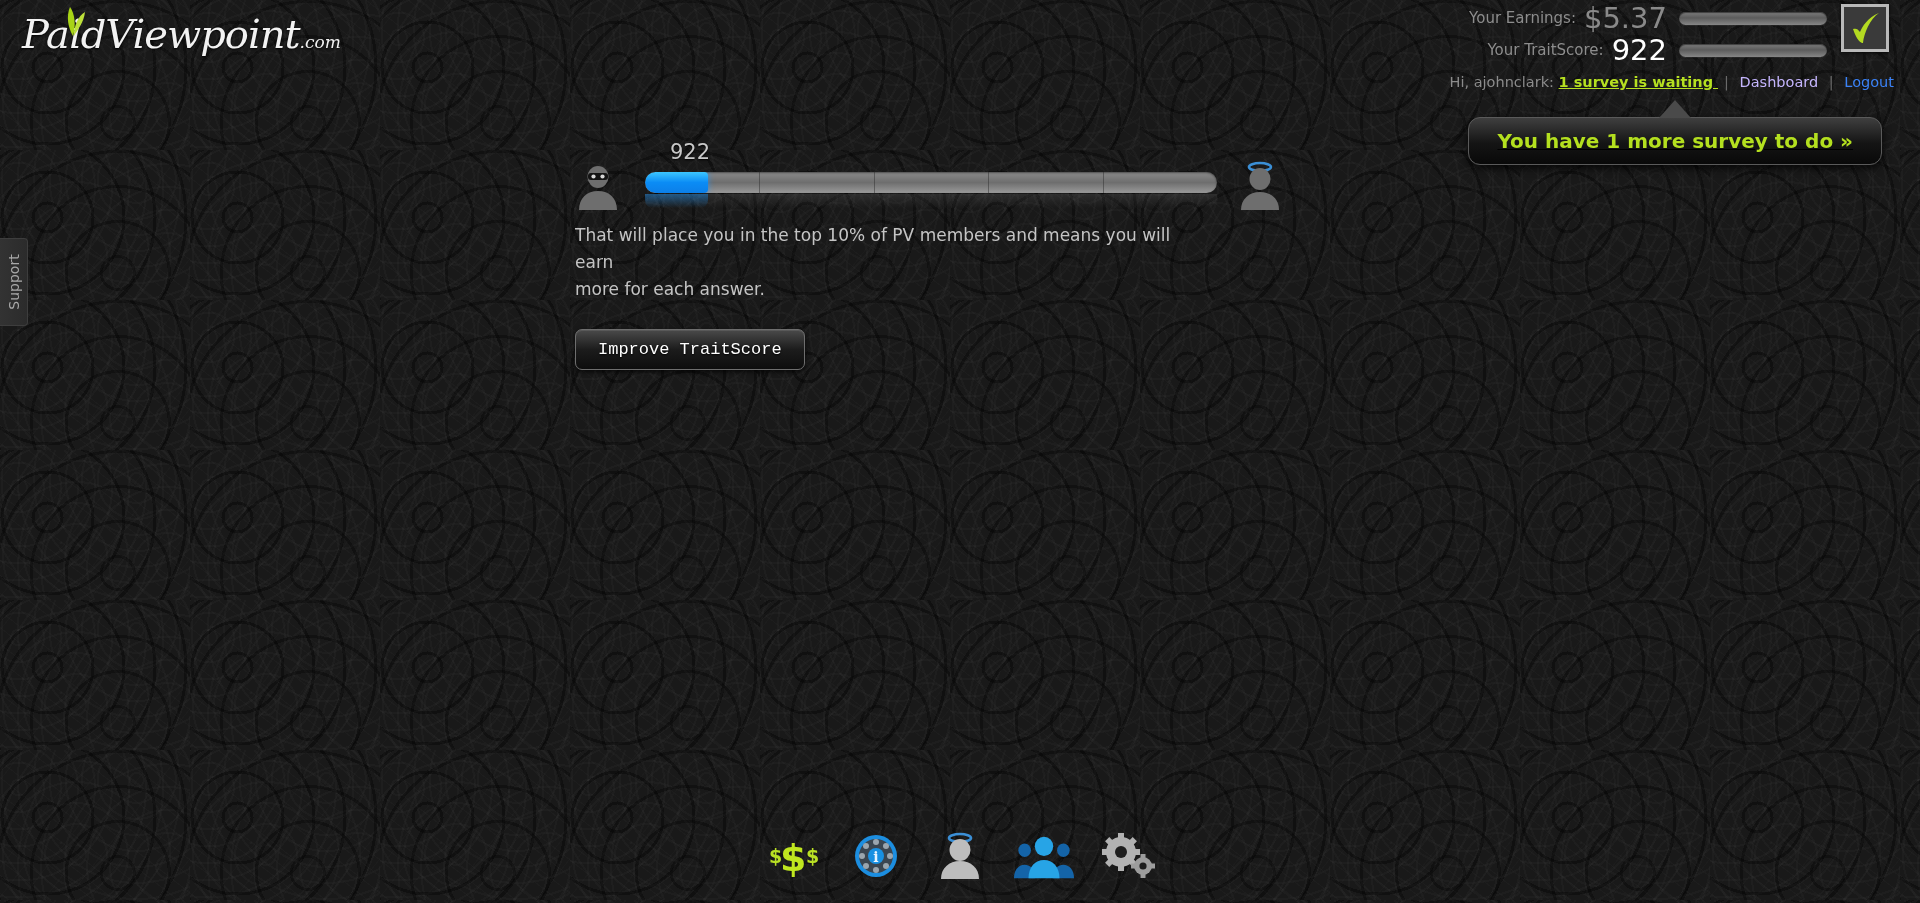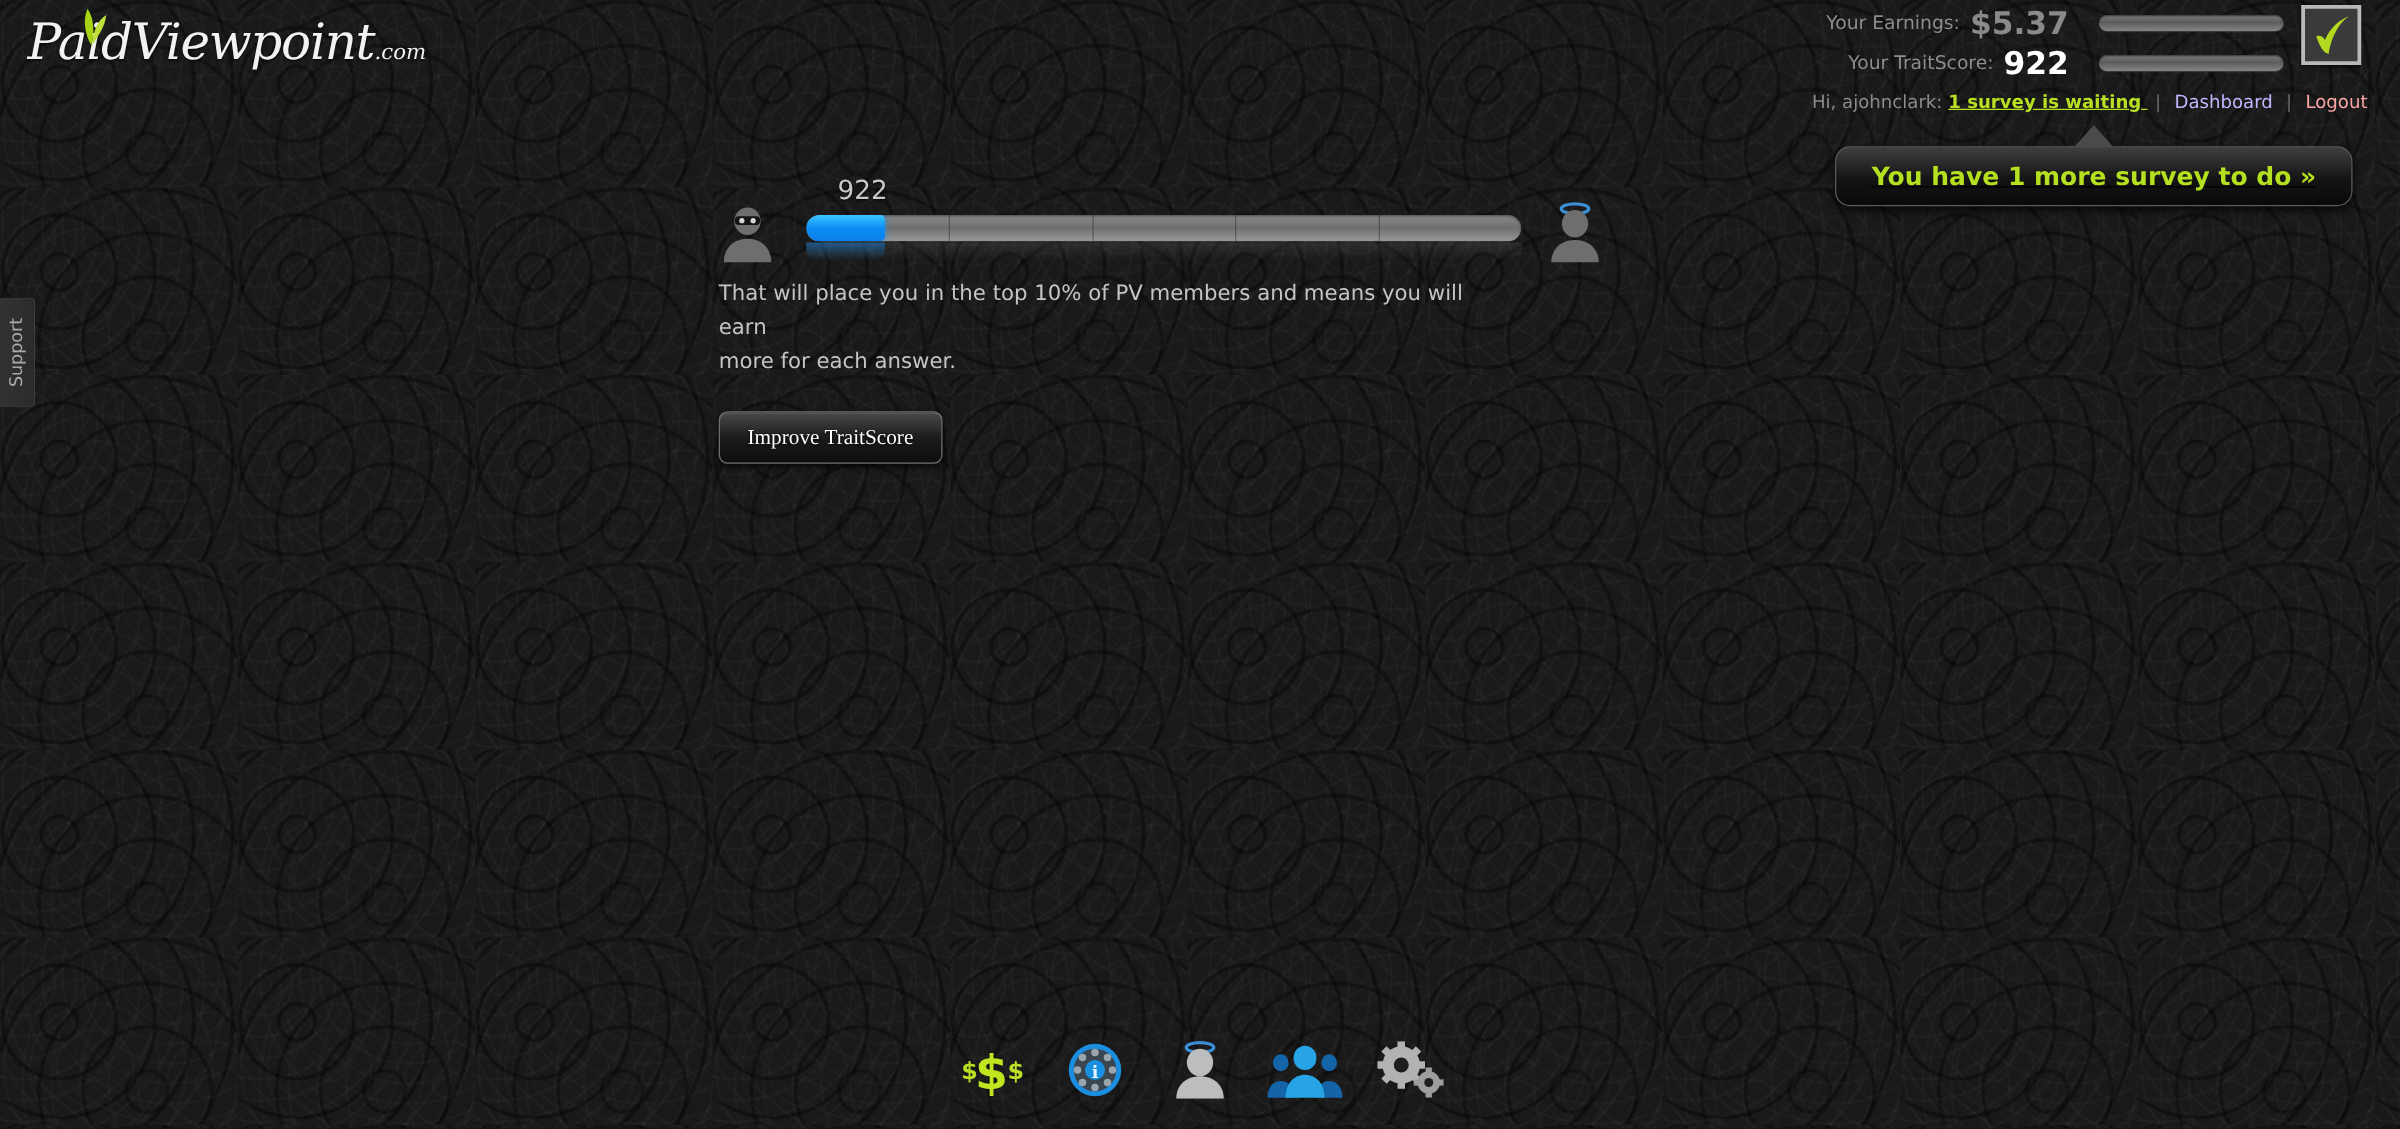--- a/index.html
+++ b/index.html
@@ -75,23 +75,23 @@
     display:flex; align-items:center;
     height:32px;
     justify-content:flex-end;
   }
   .stat-label {
     font-size:15px; color:#8d8d8d;
     margin-right:8px;
     font-family:"DejaVu Sans", sans-serif;
   }
   .stat-value {
-    font-size:25px; color:#8a8a8a;
-    font-weight:bold;
-    margin-right:24px;
+    font-size:29px; color:#8a8a8a;
+    font-weight:normal;
+    margin-right:12px;
     line-height:1;
     font-family:"DejaVu Sans", sans-serif;
   }
   .stat-value.bright { color:#ffffff; }
   .stat-bar {
     width:148px; height:13px;
     border-radius:7px;
     background:linear-gradient(#7d7d7d,#5c5c5c 45%,#868686);
     box-shadow:inset 0 1px 1px rgba(0,0,0,0.5), 0 1px 0 rgba(255,255,255,0.06);
     overflow:hidden;
@@ -120,21 +120,21 @@
     z-index:5;
     white-space:nowrap;
     font-family:"DejaVu Sans", sans-serif;
   }
   #user-nav .survey-link {
     color:#b6e021; font-weight:bold;
     text-decoration:underline;
     cursor:pointer;
   }
   #user-nav .dash-link { color:#c4b5fd; font-weight:normal; cursor:pointer; }
-  #user-nav .logout-link { color:#fca5a5; cursor:pointer; }
+  #user-nav .logout-link { color:#3b82f6; cursor:pointer; }
   #user-nav .sep { color:#6a6a6a; margin:0 6px; }
 
   
   #callout {
     position:absolute; right:38px; top:117px;
     z-index:6;
     text-decoration:underline;
   }
   #callout .arrow {
     position:absolute; top:-17px; left:50%;
@@ -241,21 +241,21 @@
   }
   #improve-btn {
     margin-top:26px;
     display:inline-block;
     padding:10px 22px;
     border-radius:7px;
     border:1px solid #6e6e6e;
     background:linear-gradient(#4a4a4a,#1c1c1c 50%,#0d0d0d);
     color:#ffffff;
     font-size:17px;
-    font-family:Liberation Serif, serif;
+    font-family:Liberation Mono, monospace;
     cursor:pointer;
     box-shadow:0 2px 5px rgba(0,0,0,0.7), inset 0 1px 0 rgba(255,255,255,0.09);
     text-shadow:0 1px 2px #000;
   }
 
   
   #footer-icons {
     position:absolute; left:0; right:0; bottom:24px;
     display:flex; justify-content:center; align-items:flex-end;
     gap:22px;

